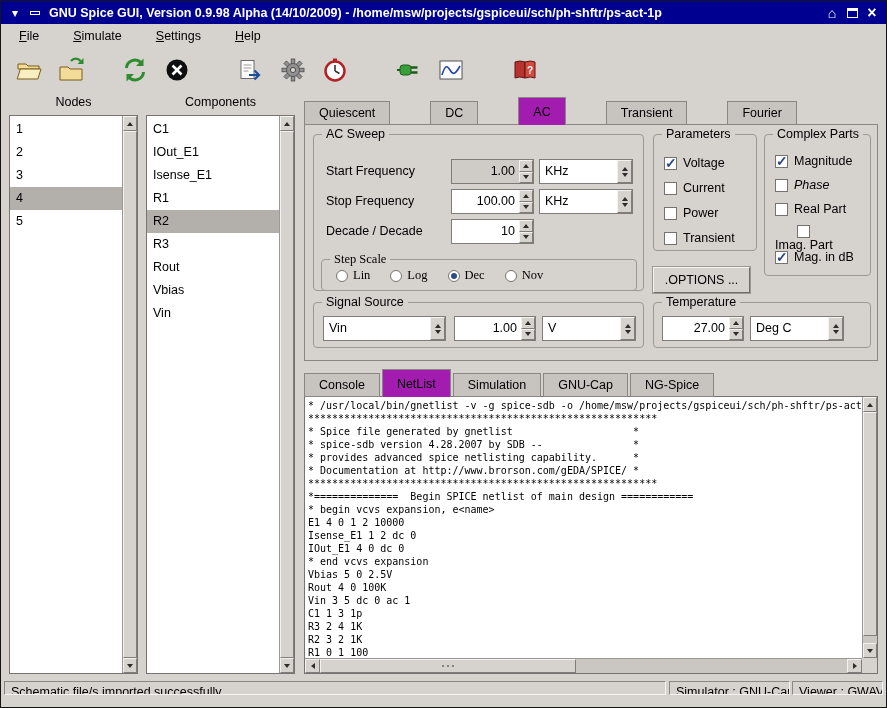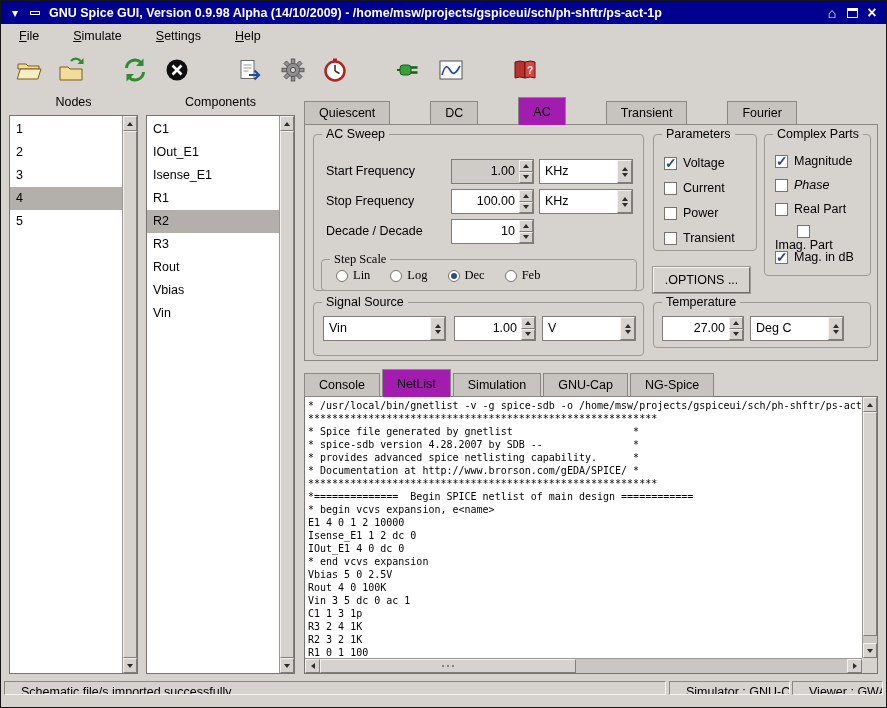--- a/index.html
+++ b/index.html
@@ -83,21 +83,21 @@
 .textarea pre{position:absolute;left:3px;top:2px;right:16px;bottom:16px;overflow:hidden;font-family:"DejaVu Sans Mono",monospace;font-size:10px;line-height:13px;white-space:pre;}
 .ta-vscroll{position:absolute;right:0;top:0;bottom:15px;width:15px;background:#cac6c2;border-left:1px solid #9a9894;display:flex;flex-direction:column;}
 .ta-hscroll{position:absolute;left:0;bottom:0;right:15px;height:15px;background:#cac6c2;border-top:1px solid #9a9894;display:flex;}
 .hsb-btn{width:15px;flex:0 0 15px;background:#d6d2ce;border:1px solid;border-color:#f4f2f0 #807e7c #807e7c #f4f2f0;display:flex;align-items:center;justify-content:center;}
 .hsb-thumb{width:46%;background:#d6d2ce;border:1px solid;border-color:#f4f2f0 #807e7c #807e7c #f4f2f0;display:flex;align-items:center;justify-content:center;}
 .hsb-fill{flex:1;}
 .grip-dot{width:2px;height:2px;background:#86837f;box-shadow:5px 0 #86837f,-5px 0 #86837f;}
 .ta-corner{position:absolute;right:0;bottom:0;width:15px;height:15px;background:#d6d2ce;}
 
 
-.status-cell{position:absolute;top:680px;height:14px;line-height:20px;border:1px solid;border-color:#8a8784 #f6f4f2 #f6f4f2 #8a8784;padding-left:16px;font-size:12.5px;white-space:nowrap;overflow:hidden;}
+.status-cell{position:absolute;top:680px;height:14px;line-height:20px;border:1px solid;border-color:#8a8784 #f6f4f2 #f6f4f2 #8a8784;padding-left:6px;font-size:12.5px;white-space:nowrap;overflow:hidden;}
 </style>
 </head>
 <body>
 
 <div class="window">
 
   <div class="titlebar">
     <div class="tb-btn">
         <span class="tb-glyph">▾</span>
       </div>
@@ -324,21 +324,21 @@
           <div class="radio-row">
             <span class="rdot"></span>
             <span class="ck-label">Log</span>
           </div>
           <div class="radio-row">
             <span class="rdot on"></span>
             <span class="ck-label">Dec</span>
           </div>
           <div class="radio-row">
             <span class="rdot"></span>
-            <span class="ck-label">Feb</span>
+            <span class="ck-label">Nov</span>
           </div>
         </div>
       </div>
     </div>
 
     <div class="groupbox" style="left:348px;top:9px;width:104px;height:117px;">
       <span class="gb-title">Parameters</span>
       <div class="check-row" style="left:10px;top:20px;">
         <span class="cbox on"></span>
         <span class="ck-label">Voltage</span>
@@ -376,21 +376,21 @@
         <span class="ck-label">Imag. Part</span>
       </div>
       <div class="check-row" style="left:10px;top:114px;">
         <span class="cbox on"></span>
         <span class="ck-label">Mag. in dB</span>
       </div>
     </div>
 
     <div class="push-btn" style="left:348px;top:142px;width:97px;height:26px;">.OPTIONS ...</div>
 
-    <div class="groupbox" style="left:8px;top:177px;width:331px;height:54px;">
+    <div class="groupbox" style="left:8px;top:177px;width:331px;height:46px;">
       <span class="gb-title">Signal Source</span>
       <div class="combo" style="left:9px;top:13px;width:123px;">
         <div class="val">Vin</div>
         <div class="combo-btn">
             <i class="tri tri-up"></i>
             <i class="tri tri-dn"></i>
           </div>
       </div>
       <div class="spin" style="left:140px;top:13px;width:82px;">
         <div class="val">1.00</div>

